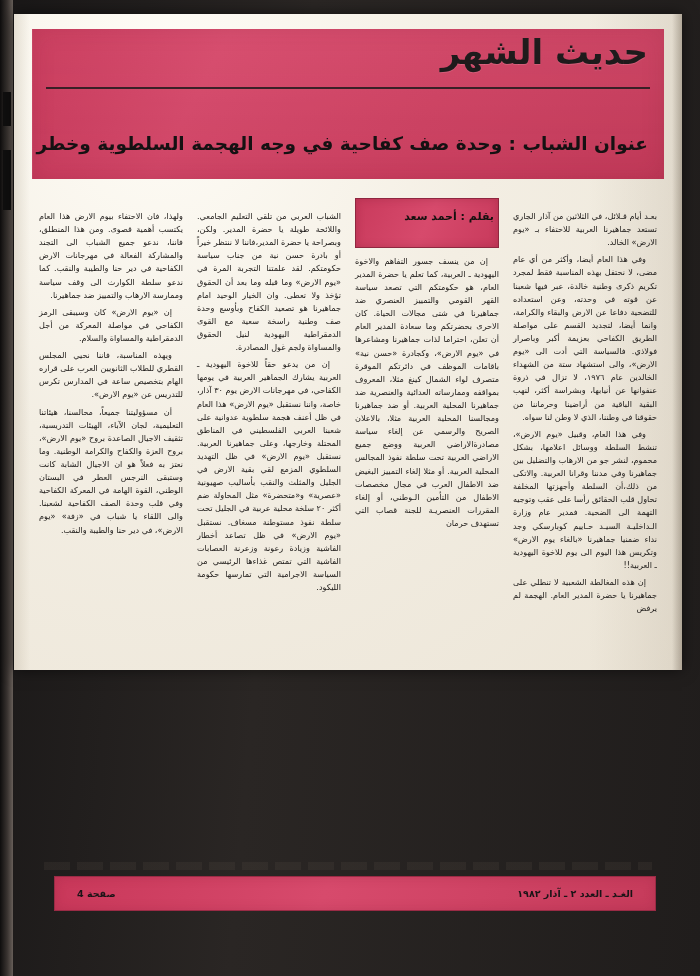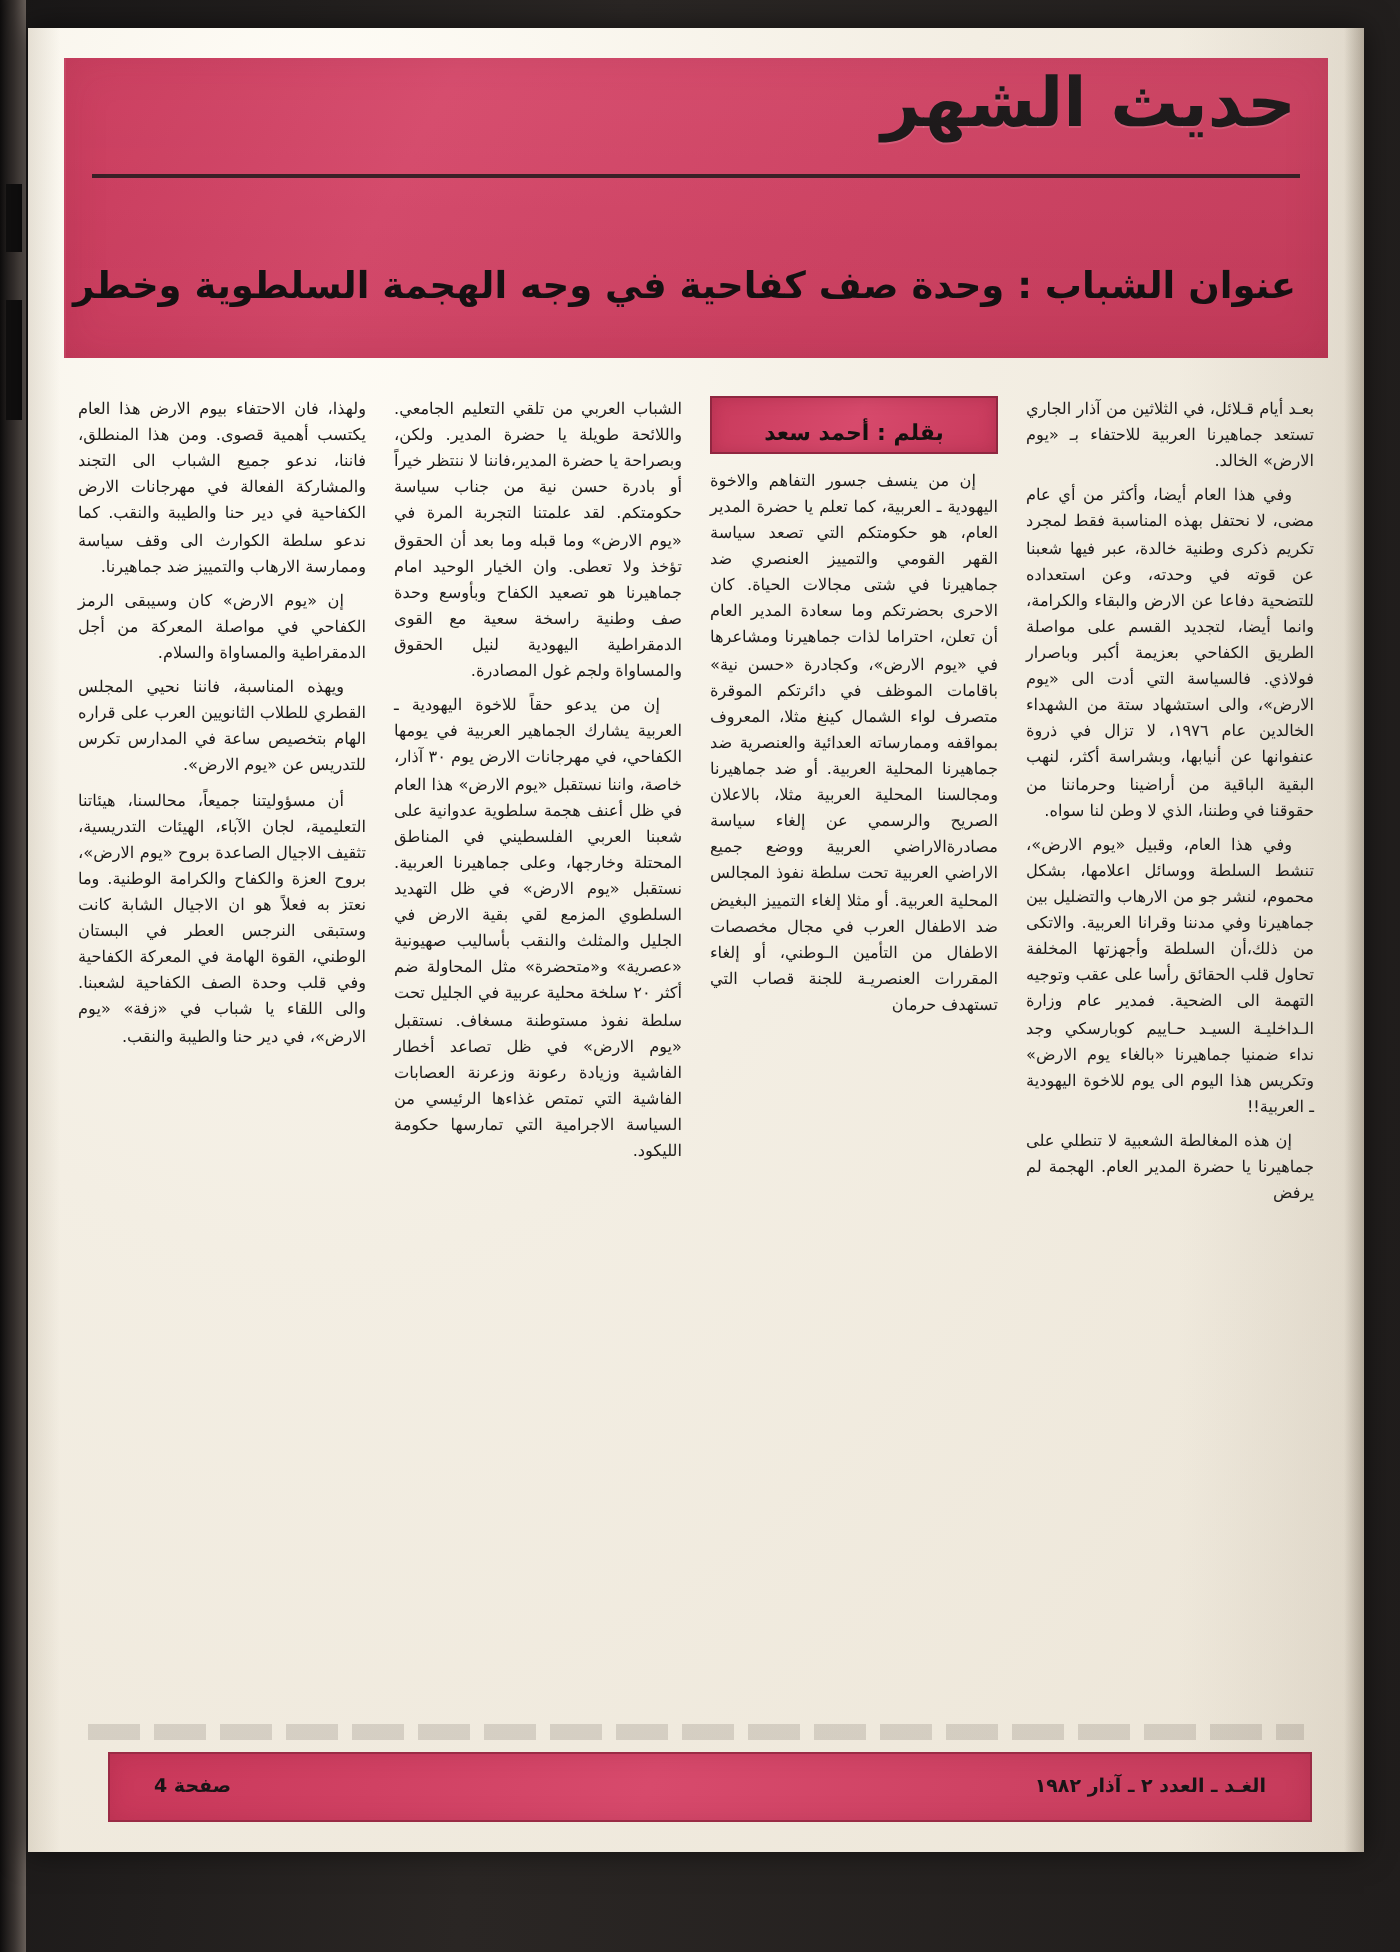--- a/index.html
+++ b/index.html
@@ -41,21 +41,21 @@
   }
   .nick1 { top: 92px;  height: 34px; }
   .nick2 { top: 150px; height: 60px; }
 
   
   .page {
     position: absolute;
     left: 14px;
     top: 14px;
     width: 668px;
-    height: 912px;
+    height: 656px;
     background: #f4efe4;
     background-image:
       radial-gradient(ellipse at 22% 10%, #fffdf7 0%, #f3eee3 45%, #ece5d7 100%);
     box-shadow: 0 0 14px rgba(0,0,0,.55);
   }
   
   .paper-grain {
     position: absolute; inset: 0;
     background:
       linear-gradient(90deg,
@@ -163,21 +163,21 @@
     color: #1d1a18;
     text-align: justify;
     text-justify: inter-word;
     font-family: "DejaVu Sans", "Liberation Sans", sans-serif;
     overflow: hidden;
   }
   .col p {
     margin: 0 0 4px 0;
     text-indent: 11px;
   }
-  .col p.noind { text-indent: 0; }
+  .col p.noind { text-indent: 0; margin-top: 12px; }
 
   
   .col + .col::after {
     content: "";
     position: absolute;
     right: -1px;
     top: 4px;
     bottom: 4px;
     width: 0px;
   }
@@ -185,22 +185,21 @@
   
   .byline-box {
     display: block;
     background: #d1405f;
     background-image: linear-gradient(115deg, #c93a5c 0%, #d74a6c 50%, #c83a5c 100%);
     border: 1px solid #8f2740;
     color: #15110f;
     font-size: 11px;
     font-weight: 700;
     letter-spacing: .6px;
-    text-align: center;
-    padding: 9px 4px 0;
+    padding: 9px 4px 21px;
     margin: 0 0 7px 0;
     box-shadow: inset 0 0 8px rgba(110,18,40,.25);
   }
 
   
   .footer-band {
     position: absolute;
     left: 40px;
     top: 862px;
     width: 600px;

